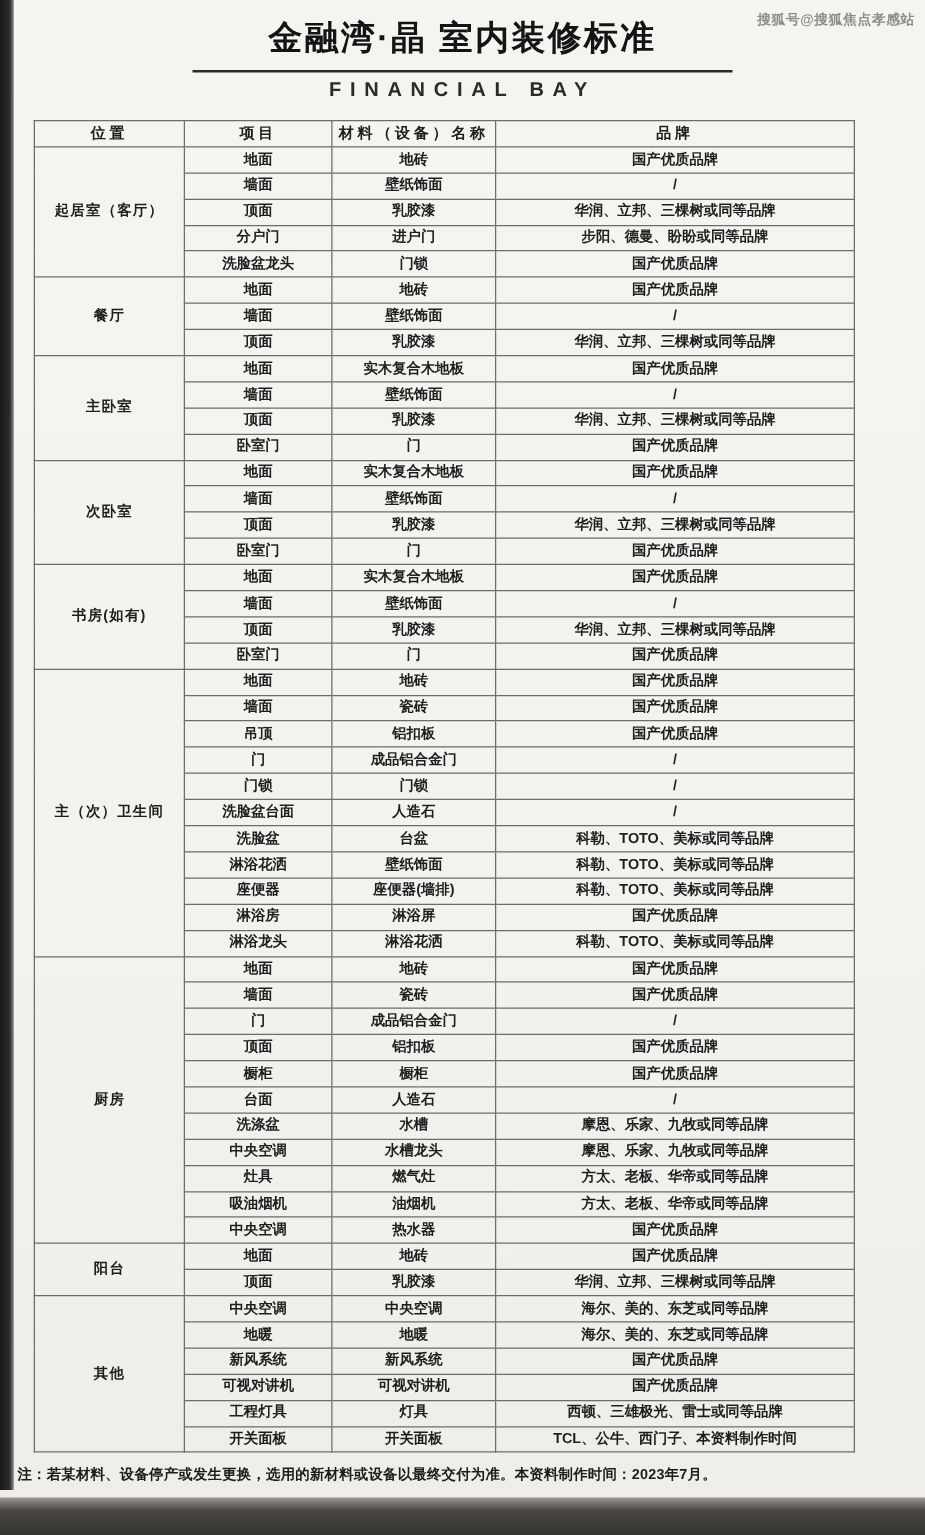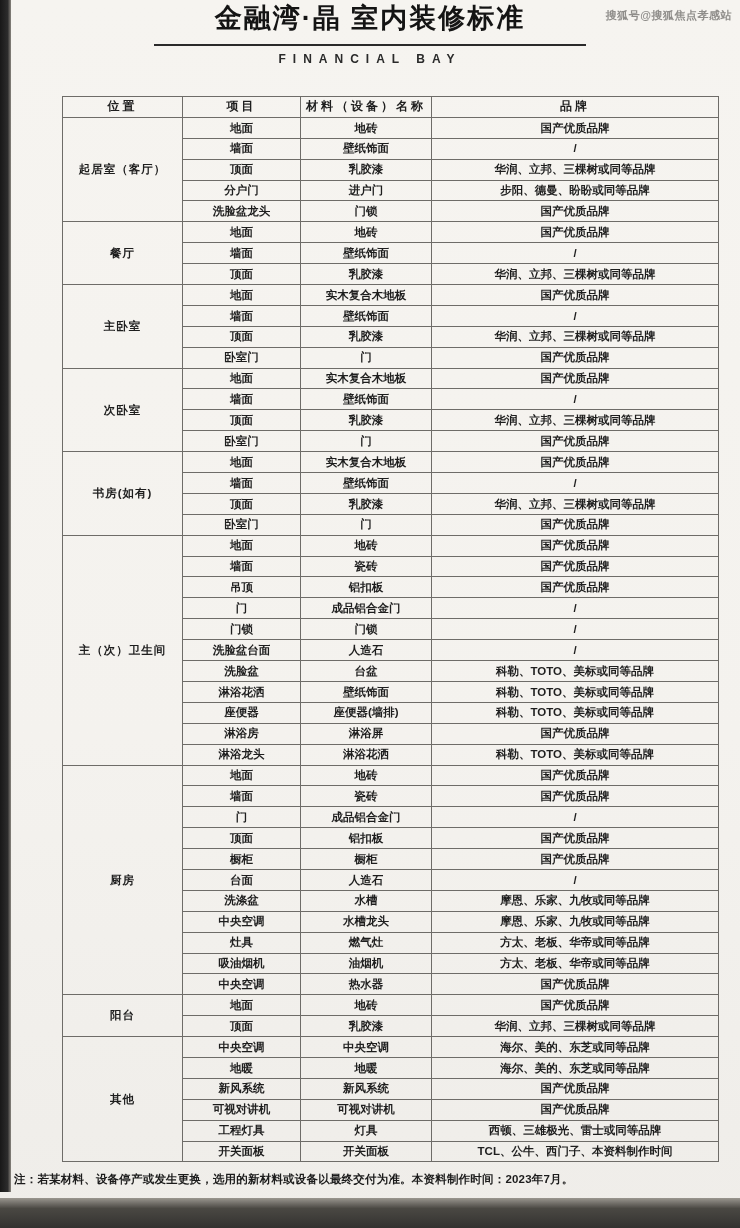--- a/index.html
+++ b/index.html
@@ -24,35 +24,35 @@
   .scan-edge-bottom {
     position: absolute; left: 0; bottom: 0;
     width: 740px; height: 30px;
     background: linear-gradient(180deg, #9a968f 0%, #4a4843 35%, #333230 100%);
   }
   .watermark {
     position: absolute; top: 8px; right: 8px;
     font-size: 11px; font-weight: bold;
     color: #8f8d8a; letter-spacing: 0.5px;
   }
-  .title-block { text-align: center; }
+  .title-block { padding-top: 12px; text-align: center; }
   .doc-title {
     font-size: 27px; font-weight: bold; color: #141414;
     letter-spacing: 2px;
   }
   .title-rule {
     width: 432px; height: 2px; background: #2a2a2a;
     margin: 8px auto 6px auto;
   }
   .doc-subtitle {
-    font-size: 12px; font-weight: bold; color: #2a2a2a;
+    font-size: 16px; font-weight: bold; color: #2a2a2a;
     letter-spacing: 7px;
   }
   table.spec {
-    position: absolute; left: 62px; top: 96px;
+    position: absolute; left: 27px; top: 96px;
     width: 656px;
     border-collapse: collapse;
     table-layout: fixed;
   }
   table.spec th, table.spec td {
     border: 1px solid #6e6c68;
     text-align: center; vertical-align: middle;
     font-size: 11.5px; font-weight: bold; color: #1e1e1e;
     height: 20.9px; line-height: 1.1;
     padding: 0 2px;

